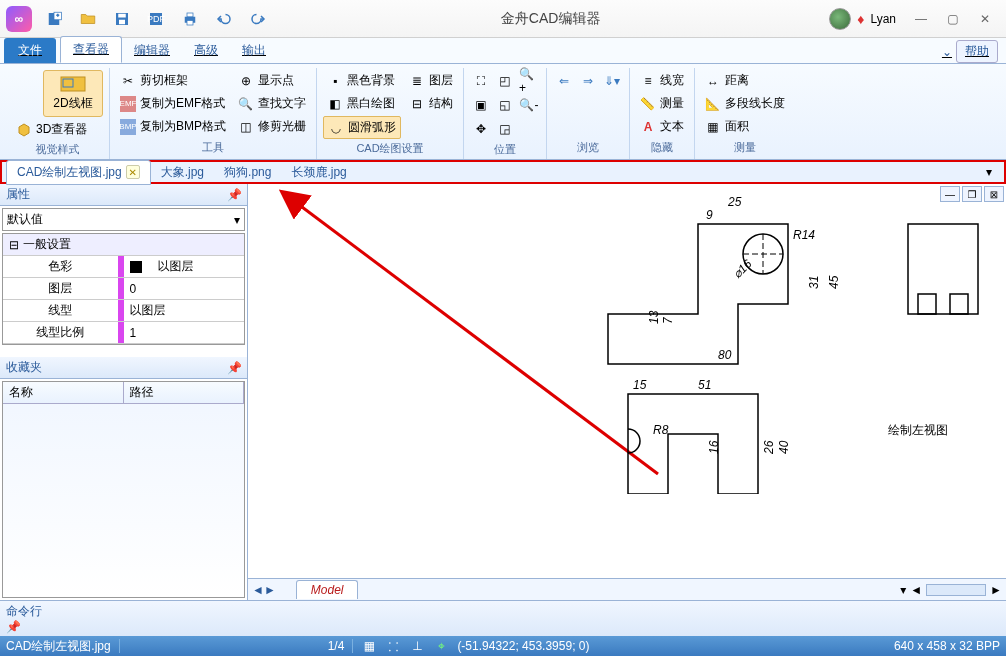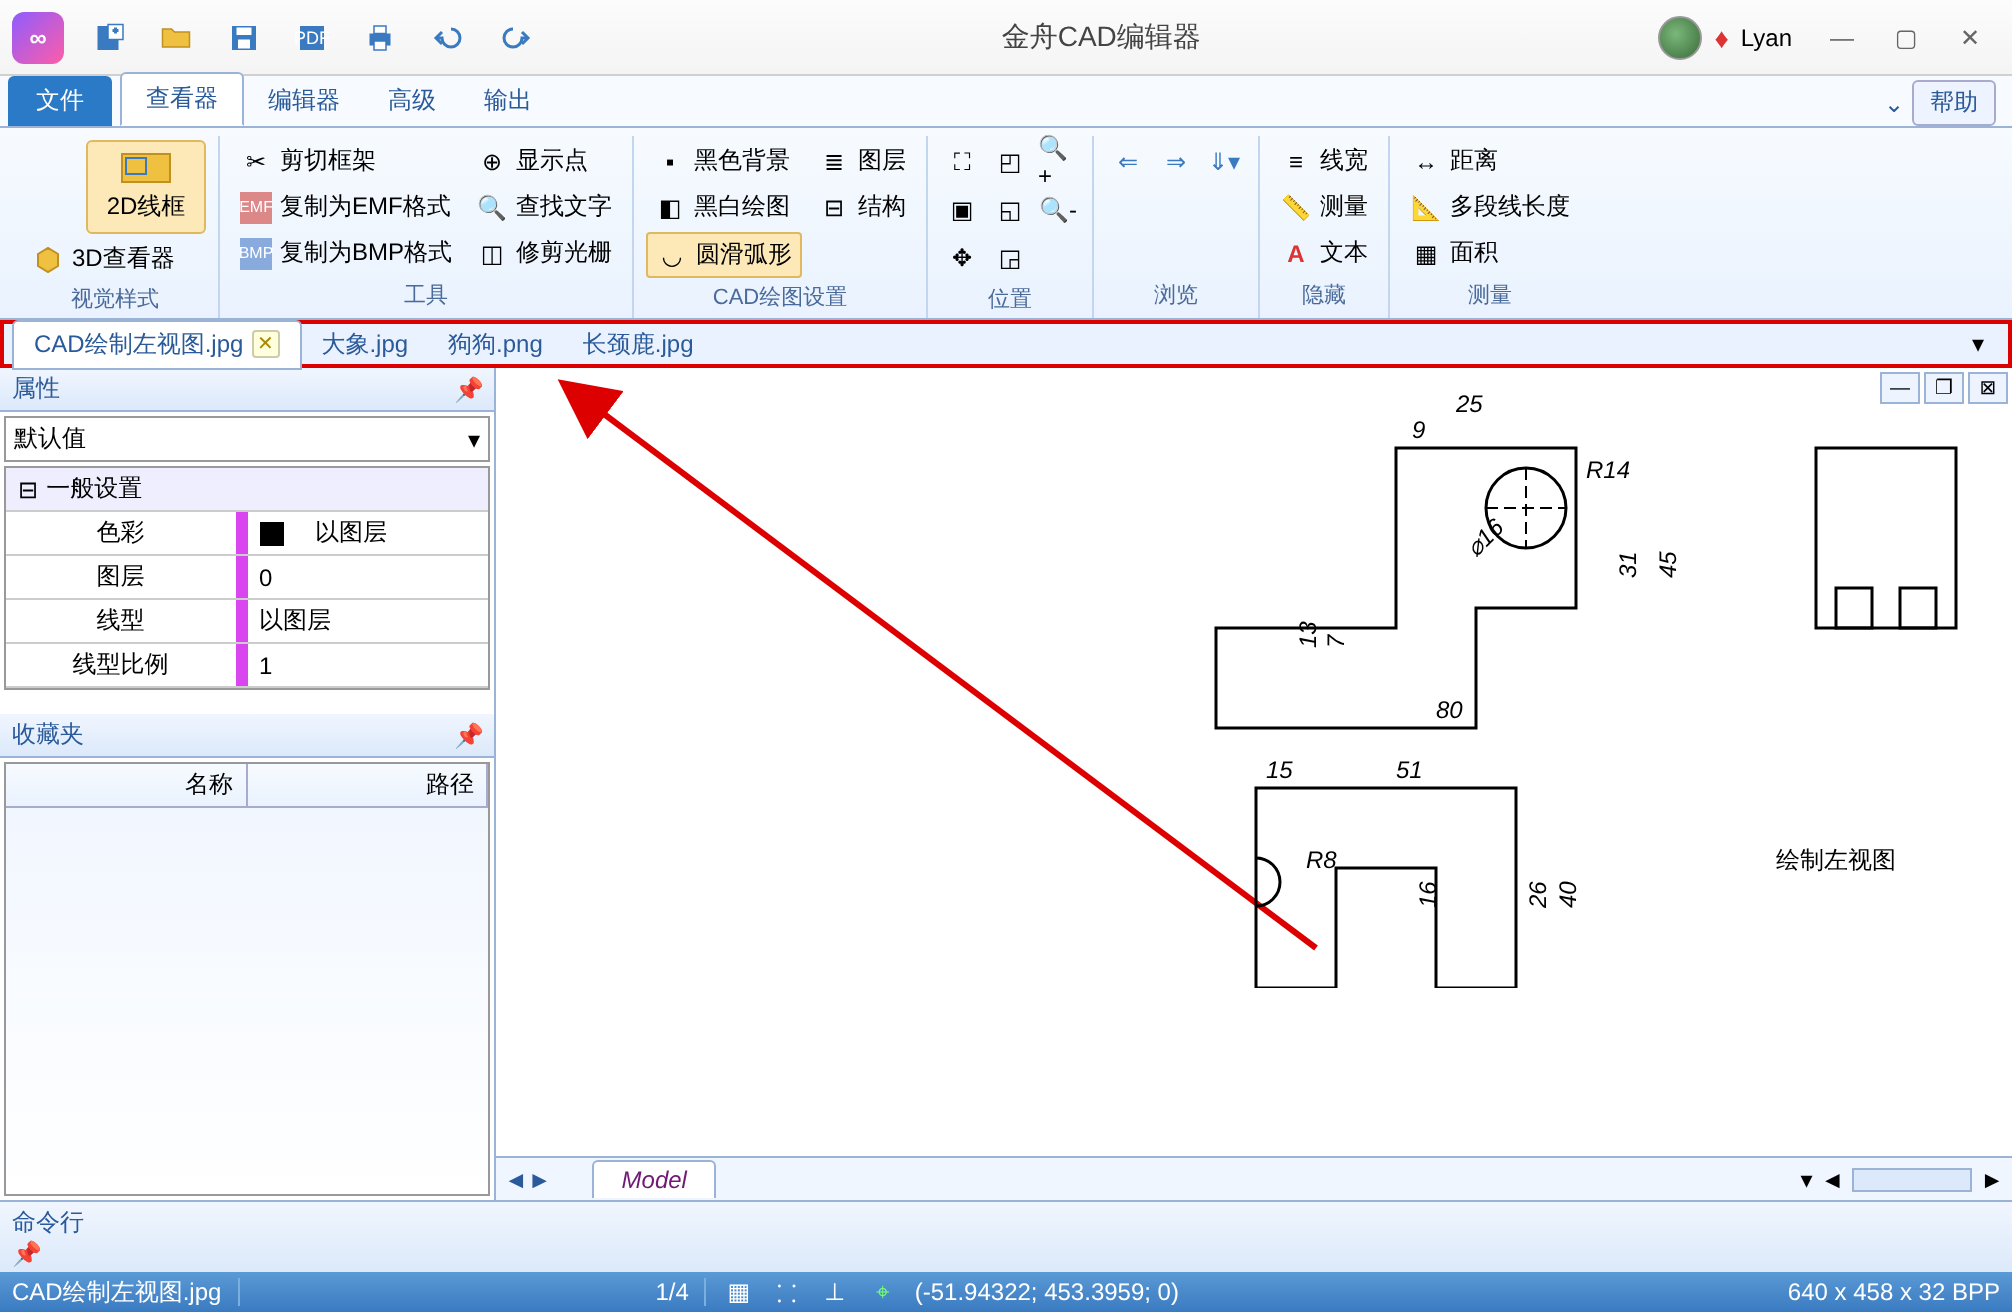--- a/index.html
+++ b/index.html
@@ -10,21 +10,21 @@
 .qat { display: flex; gap: 6px; }
 .qat .qbtn { width: 28px; height: 28px; display:flex; align-items:center; justify-content:center; border-radius:3px; cursor:pointer; }
 .qbtn svg { width:18px; height:18px; }
 .titlebar .title { flex:1; text-align:center; color:#444; font-size:14px; }
 .userinfo { display:flex; align-items:center; gap:6px; margin-right:10px; }
 .avatar { width:22px; height:22px; border-radius:50%; background: radial-gradient(circle at 40% 40%, #7ab87a, #3a6a3a); border:1px solid #999; }
 .gem { color:#d33; font-size:14px; }
 .wincontrols { display:flex; gap:2px; }
 .winbtn { width:30px; height:22px; display:flex; align-items:center; justify-content:center; color:#666; cursor:pointer; }
 
-.ribbon-tabs { height: 26px; display:flex; align-items:flex-end; border-bottom:1px solid #9ab3d6; background:#f7fbff; padding:0 4px; }
+.ribbon-tabs { height: 26px; display:flex; align-items:flex-end; border-bottom:1px solid #9ab3d6; background:#f7fbff; padding:0 4px;text-decoration:underline; }
 .filetab { background:#2b7ac7; color:#fff; padding:4px 14px; border-radius:3px 3px 0 0; margin-right:4px; cursor:pointer; }
 .rtab { padding:4px 12px; color:#2a5a9a; cursor:pointer; }
 .rtab.active { background:#fff; border:1px solid #9ab3d6; border-bottom:1px solid #fff; border-radius:3px 3px 0 0; }
 .ribbon-right { margin-left:auto; display:flex; align-items:center; gap:4px; padding-right:4px; }
 .helpbtn { border:1px solid #aac; padding:2px 8px; border-radius:3px; background:#eef4ff; cursor:pointer; color:#2a5a9a; }
 
 .ribbon { background:linear-gradient(#f7fbff,#e9f2fe); border-bottom:1px solid #9ab3d6; display:flex; padding:4px 6px 0 6px; height: 96px; }
 .rgroup { border-right:1px solid #c3d6ef; padding:2px 6px; display:flex; flex-direction:column; }
 .rgroup-body { flex:1; display:flex; gap:4px; }
 .rgroup-label { text-align:center; color:#4a6a9a; font-size:11px; padding:2px 0; }
@@ -49,30 +49,30 @@
 .dropdown { border:1px solid #999; background:#fff; padding:2px 4px; display:flex; justify-content:space-between; align-items:center; margin:2px; }
 .proptable { border:1px solid #999; margin:0 2px; background:#fff; }
 .proprow { display:flex; border-bottom:1px solid #ccc; }
 .proprow .k { width:50%; padding:2px 6px; text-align:center; border-right:6px solid #d946ef; }
 .proprow .v { width:50%; padding:2px 6px; display:flex; align-items:center; gap:16px; }
 .propgrphdr { background:#eef; padding:2px 6px; display:flex; align-items:center; gap:4px; border-bottom:1px solid #ccc;}
 .swatch { width:12px; height:12px; background:#000; }
 .favhdr { margin-top:4px; }
 .favtable { border:1px solid #999; margin:2px; flex:1; background:linear-gradient(#f0f6ff,#fff); }
 .favtable .hdr { display:flex; background:linear-gradient(#f7fbff,#e9f2fe); border-bottom:1px solid #aac; }
-.favtable .hdr div { flex:1; padding:2px 6px; border-right:1px solid #aac;text-align:right; }
+.favtable .hdr div { flex:1; padding:2px 6px; border-right:1px solid #aac; }
 
 .canvas-area { flex:1; display:flex; flex-direction:column; position:relative; background:#fff; }
 .canvas-tools { position:absolute; right:2px; top:2px; display:flex; gap:2px; }
 .canvas-tools .tbtn { width:20px; height:16px; border:1px solid #9ab3d6; background:#eef4ff; display:flex; align-items:center; justify-content:center; cursor:pointer; font-size:10px; }
 .canvas { flex:1; position:relative; overflow:hidden; }
 .drawing { position:absolute; }
 .arrow { position:absolute; }
 .modeltabs { height:22px; display:flex; align-items:center; border-top:1px solid #9ab3d6; background:#f0f6ff; padding:0 4px; }
-.modeltab { padding:2px 14px; background:#fff; border:1px solid #9ab3d6; border-bottom:none; border-radius:3px 3px 0 0; cursor:pointer; color:#701a75; margin-left:20px; font-style:italic;}
+.modeltab { padding:2px 14px; background:#fff; border:1px solid #9ab3d6; border-bottom:none; border-radius:3px 3px 0 0; cursor:pointer; color:#b91c1c; margin-left:20px; font-style:italic;}
 .modeltabs .ends { margin-left:auto; display:flex; gap:4px; align-items:center; }
 
 .cmdpanel { border-top:1px solid #9ab3d6; display:flex; flex-direction:column; }
 .cmdhdr { background:linear-gradient(#f0f6ff,#dce9fa); padding:2px 6px; display:flex; justify-content:space-between; color:#2a5a9a;flex-direction:column; }
 .cmdlog { height:36px; border:1px solid #999; margin:2px; padding:2px 4px; overflow-y:auto; background:#fff; }
 .cmdinput { display:flex; align-items:center; padding:2px 4px; gap:4px; }
 .cmdinput input { flex:1; border:1px solid #999; padding:2px 4px; }
 
 .statusbar { height:20px; background:linear-gradient(#5a9ad6,#3a7ac0); color:#fff; display:flex; align-items:center; padding:0 6px; font-size:11px; gap:8px; }
 .statusbar .sep { width:1px; height:14px; background:#7ab0e0; }

